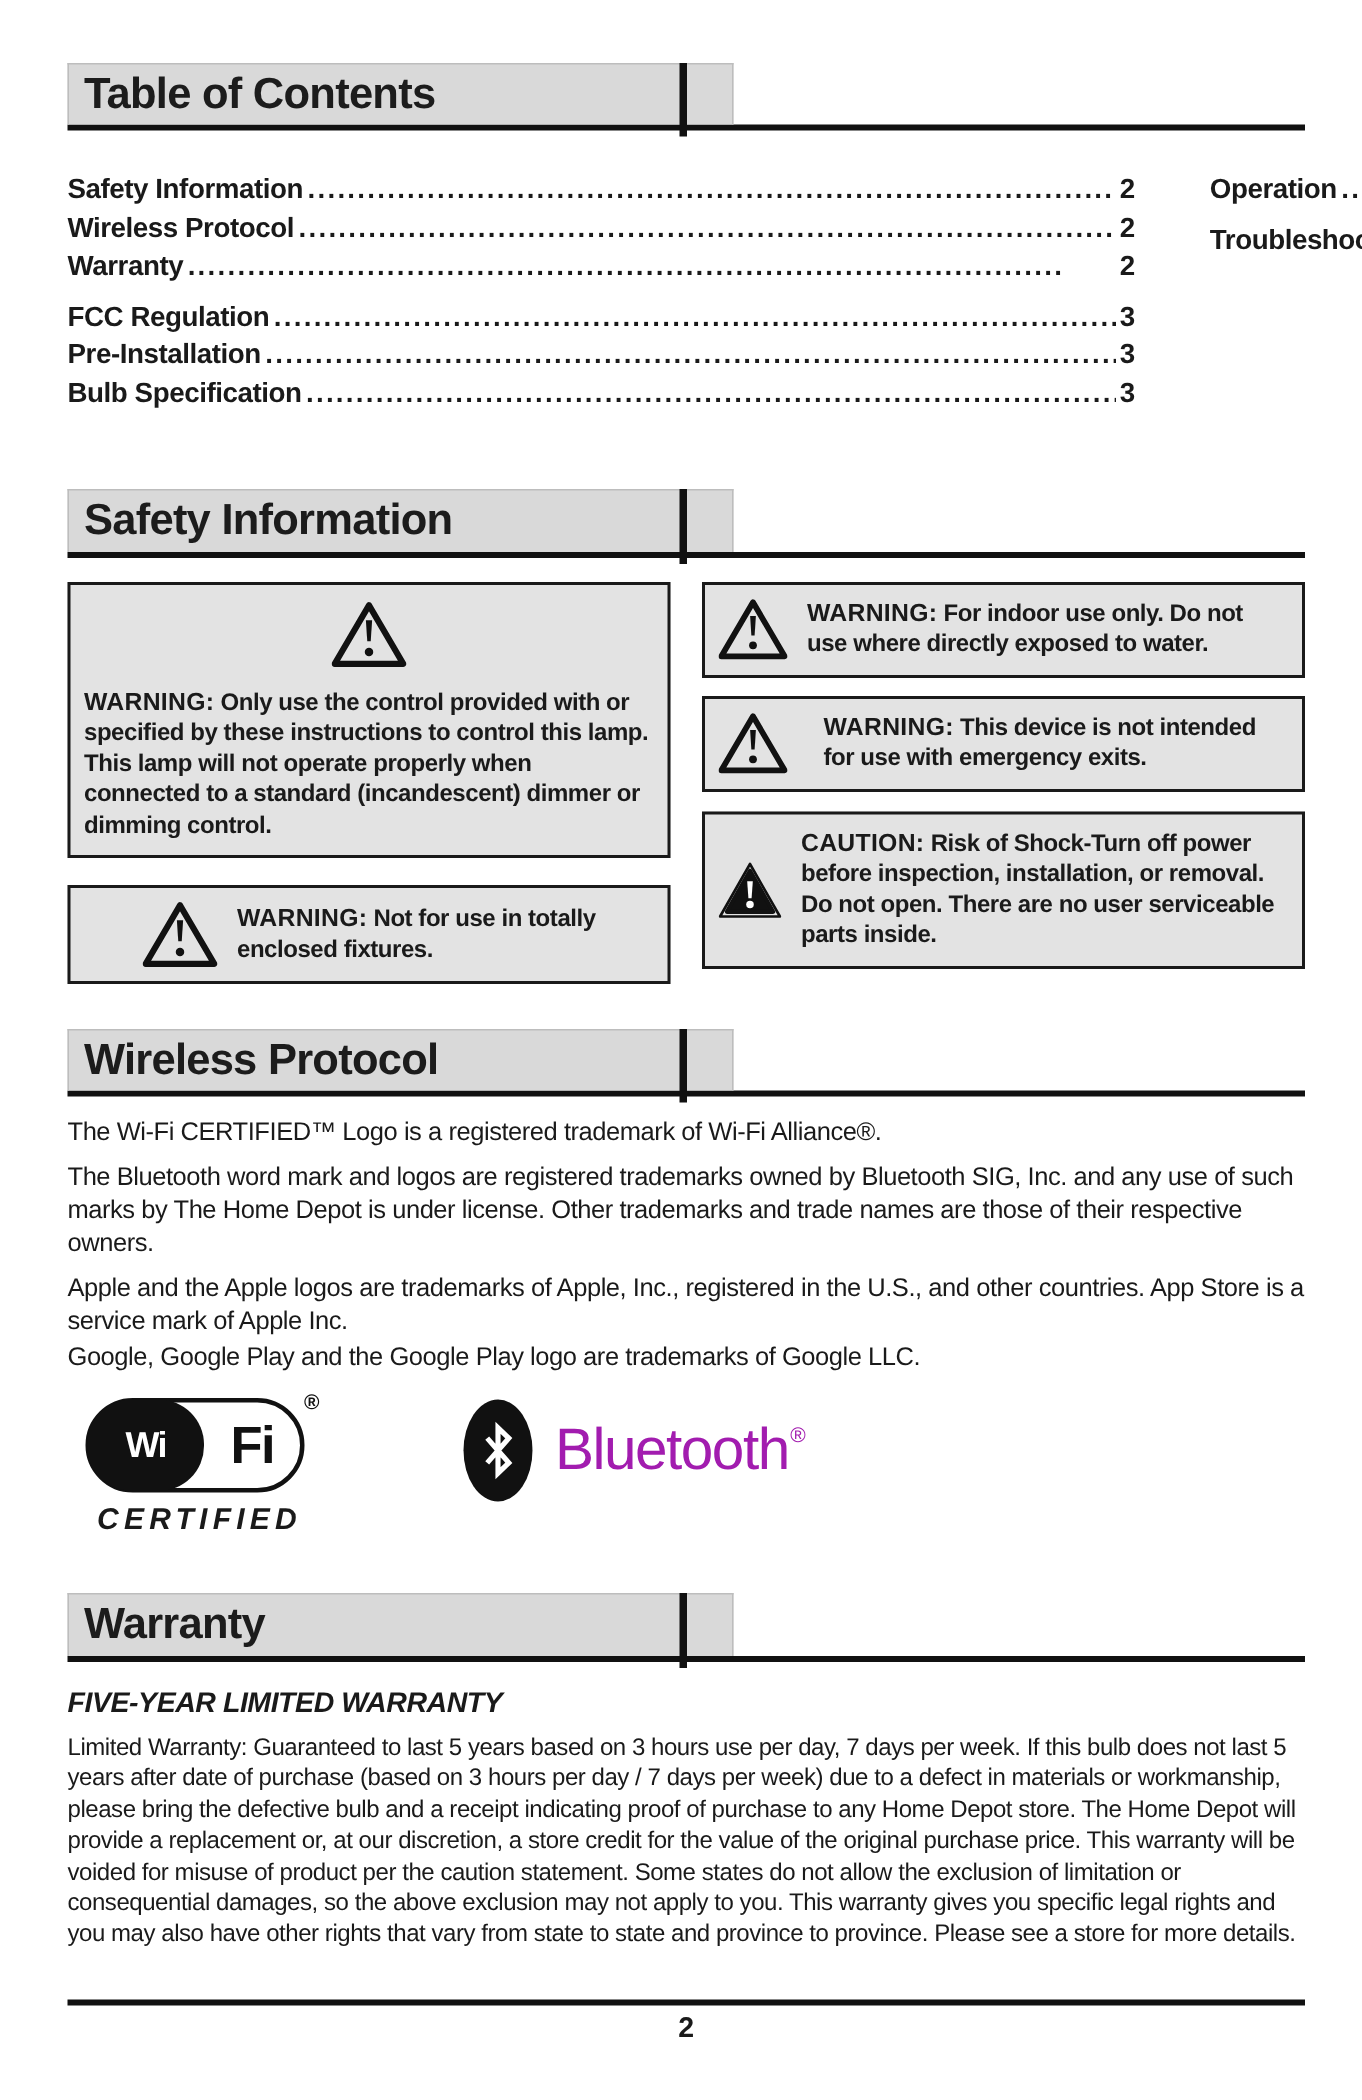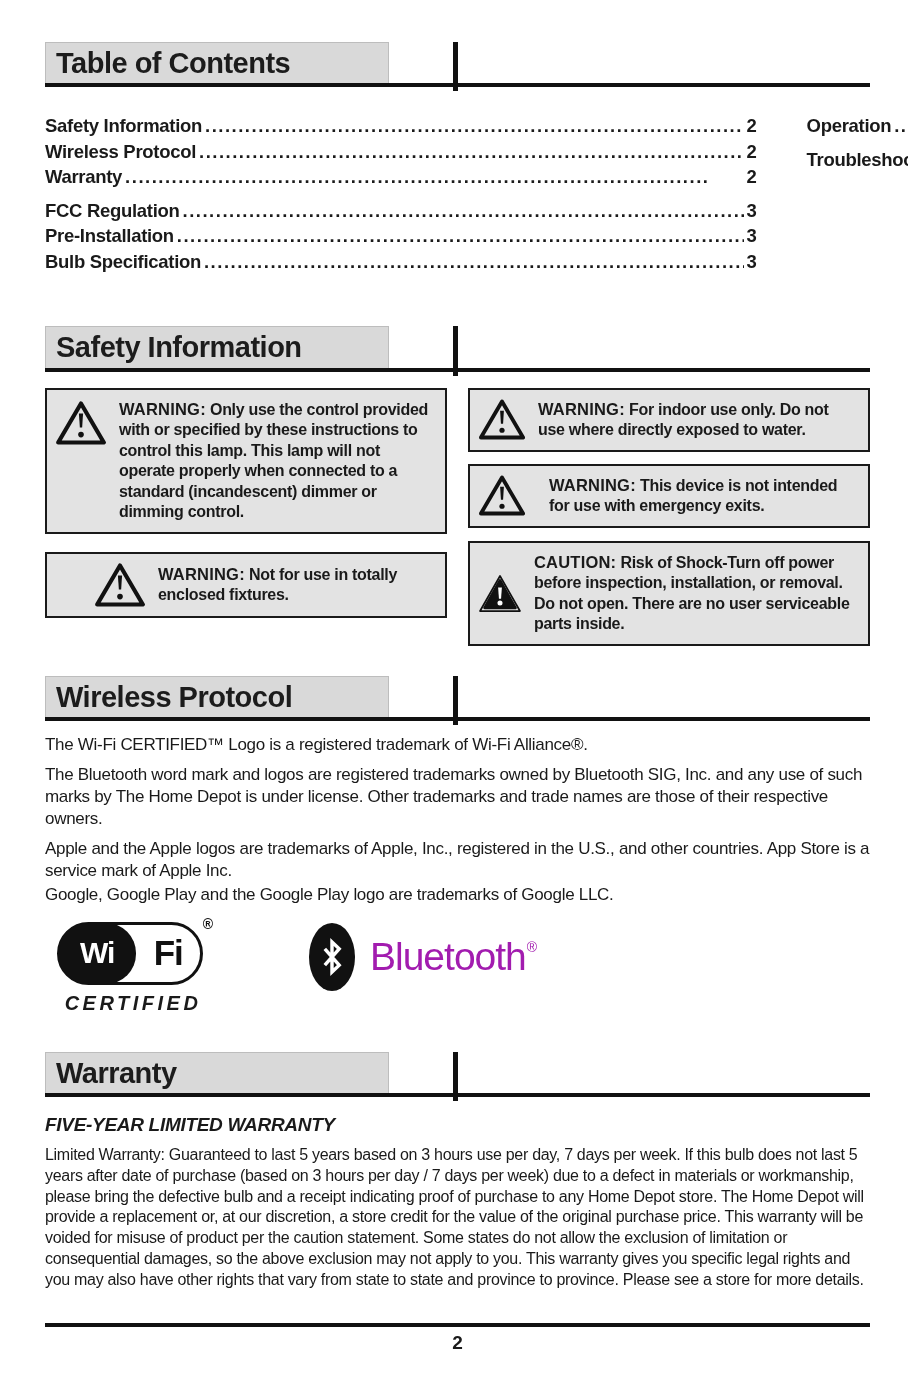--- a/index.html
+++ b/index.html
@@ -6,60 +6,60 @@
   html,body { background:#ffffff; }
   .page {
     position:relative; width:908px; height:1400px; margin:0 auto;
     background:#ffffff; color:#1a1a1a;
     font-family:"Liberation Sans","DejaVu Sans",sans-serif;
     padding:42px 38px 0 45px; overflow:hidden;
   }
   
   .sec-header { position:relative; border-bottom:4px solid #111; margin-top:0; }
   .sec-box {
-    width:344px; background:#d9d9d9; border:1px solid #bdbdbd; border-bottom:none;
+    width:444px; background:#d9d9d9; border:1px solid #bdbdbd; border-bottom:none;
     padding:2px 12px 2px 10px; font-size:29px; font-weight:bold; letter-spacing:-0.5px;
     line-height:1.25; color:#1c1c1c;
   }
   .sec-bar { position:absolute; left:408px; top:0; width:5px; height:calc(100% + 8px); background:#111; z-index:2; }
   
   .toc { display:flex; gap:50px; margin-top:26px; }
   .toc-col { flex:1; }
   .toc-row { display:flex; align-items:baseline; font-size:18.5px; font-weight:bold; line-height:25.5px; letter-spacing:-0.3px; }
   .toc-row.group-start { margin-top:8px;text-align:center; }
   .toc-col-right .toc-row { margin-bottom:8px; }
   .toc-dots { flex:1; overflow:hidden; white-space:nowrap; margin:0 3px; }
   .toc-dots::after { content:"........................................................................................"; letter-spacing:1.5px; }
   
   .safety-grid { display:flex; gap:21px; margin-top:16px; }
   .safety-col { flex:1; }
   .warn-box {
     display:flex; align-items:center; gap:13px;
     background:#e3e3e3; border:2px solid #1a1a1a; padding:9px 10px 9px 9px;
   }
-  .warn-box.align-top { align-items:flex-start; }
+  .warn-box.align-top { align-items:center;flex-direction:column; }
   .warn-box.align-top .warn-icon { margin-top:2px; }
   .warn-icon { flex:0 0 auto; display:block; line-height:0; }
   .warn-text { font-size:16px; font-weight:bold; line-height:20.5px; letter-spacing:-0.3px; }
   .warn-prefix { font-size:16.5px; letter-spacing:0.2px; }
   .mt18 { margin-top:18px;padding-left:48px; } .mt12 { margin-top:12px;gap:24px; } .mt13 { margin-top:13px; }
   
   .wireless-header { margin-top:30px; }
   .wp-body { margin-top:13px; font-size:17px; line-height:22px; letter-spacing:-0.3px; }
   .wp-body p { margin-bottom:8px; }
   .wp-body p:last-child { margin-bottom:0; }
   .wp-body p.tight { margin-top:-6px; }
   
   .logos-row { display:flex; align-items:flex-start; gap:100px; margin-top:16px; margin-left:12px; height:100px; }
   .wifi-logo { width:152px; }
   .wifi-pill { position:relative; display:flex; width:146px; height:63px; border:3px solid #111; border-radius:32px; background:#fff; }
   .wifi-left {
     flex:0 0 56%; background:#111; border-radius:30px; margin:-2px 0 -2px -2px;
     color:#fff; display:flex; align-items:center; justify-content:center;
-    font-size:30px; font-weight:bold; letter-spacing:-1px;
+    font-size:24px; font-weight:bold; letter-spacing:-1px;
   }
   .wifi-right { flex:1; display:flex; align-items:center; justify-content:center; color:#111; font-size:35px; font-weight:bold; letter-spacing:-1px; }
   .wifi-reg { position:absolute; top:-9px; right:-13px; font-size:14px; font-weight:bold; color:#111; }
   .wifi-certified { margin-top:7px; text-align:center; font-size:20px; font-weight:bold; letter-spacing:3.5px; white-space:nowrap;font-style:italic; }
   .bt-logo { display:flex; align-items:center; gap:15px; margin-top:1px; }
   .bt-mark { width:46px; height:68px; background:#111; border-radius:23px / 34px; display:flex; align-items:center; justify-content:center; }
   .bt-text { font-size:39px; font-weight:normal; letter-spacing:-1px; color:#a21caf; }
   .bt-text sup { font-size:14px; vertical-align:18px; margin-left:1px; }
   
   .warranty-header { margin-top:30px; }

